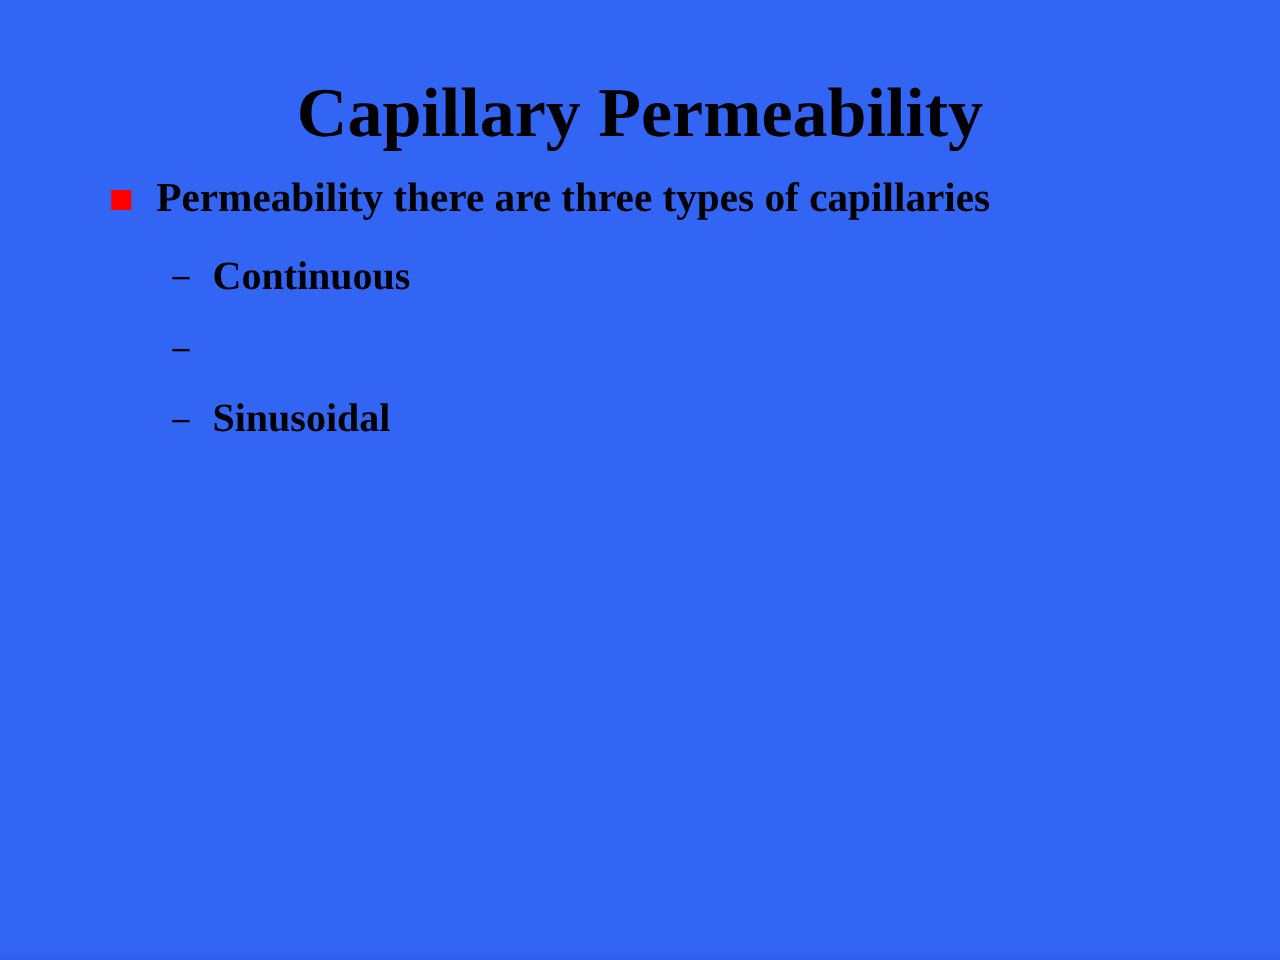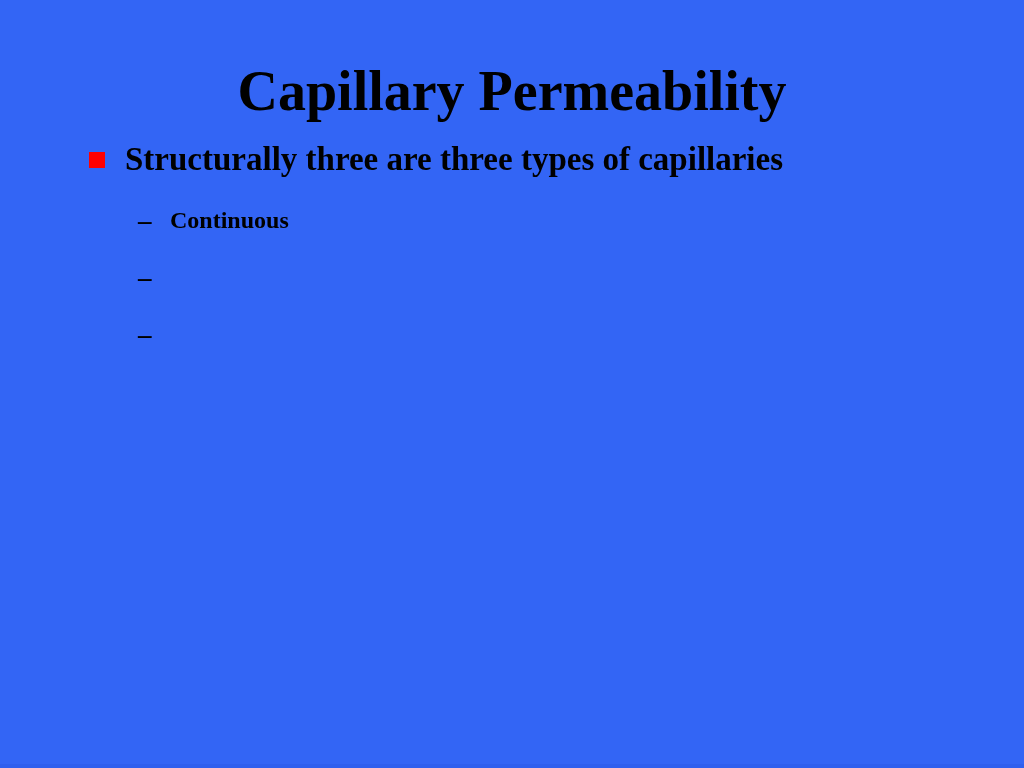--- a/index.html
+++ b/index.html
@@ -92,53 +92,54 @@
     position: absolute;
     left: 54px;
     top: 0;
     font-size: 27px;
     font-weight: bold;
     line-height: 36px;
     color: #000000;
   }
   .l2-text {
     display: inline-block;
-    font-size: 24px;
+    font-size: 32px;
     font-weight: bold;
     line-height: 36px;
     color: #000000;
   }
 </style>
 </head>
 <body>
 
 <div id="slide" style="background: rgb(51, 101, 245); font-family: Liberation Serif, serif;">
 
   <h1 id="slide-title">Capillary Permeability</h1>
 
   <div id="slide-body">
 
     <div class="l1-item">
       <span class="l1-marker" style="background: rgb(255, 0, 0);"></span>
-      <span class="l1-text">Structurally three are three types of capillaries</span>
+      <span class="l1-text">Permeability there are three types of capillaries</span>
     </div>
 
     <ul class="l2-list">
 
       <li class="l2-item">
         <span class="l2-marker">–</span>
         <span class="l2-text">Continuous</span>
       </li>
 
       <li class="l2-item">
         <span class="l2-marker">–</span>
       </li>
 
       <li class="l2-item">
         <span class="l2-marker">–</span>
+        <span class="l2-text">Sinusoidal</span>
       </li>
 
     </ul>
 
   </div>
 
   <div id="slide-bottom-edge"></div>
 
 </div>
 

